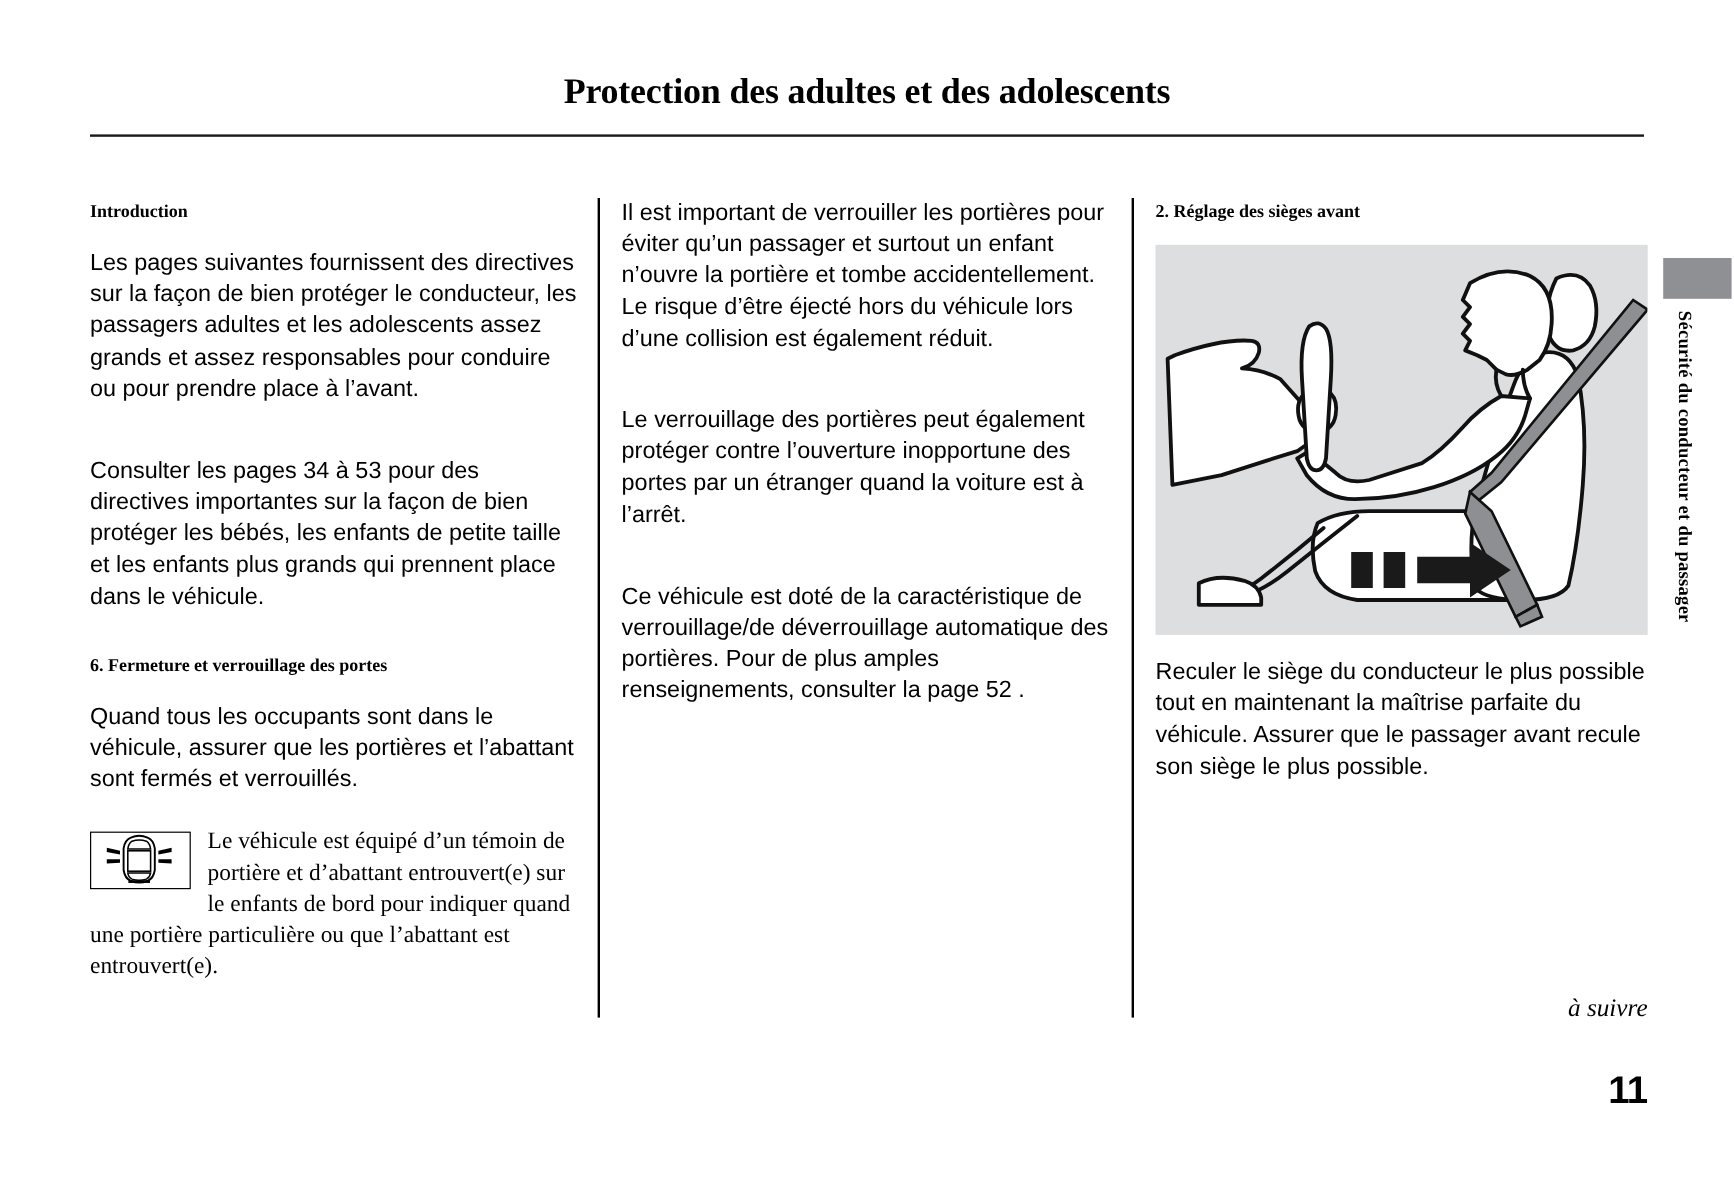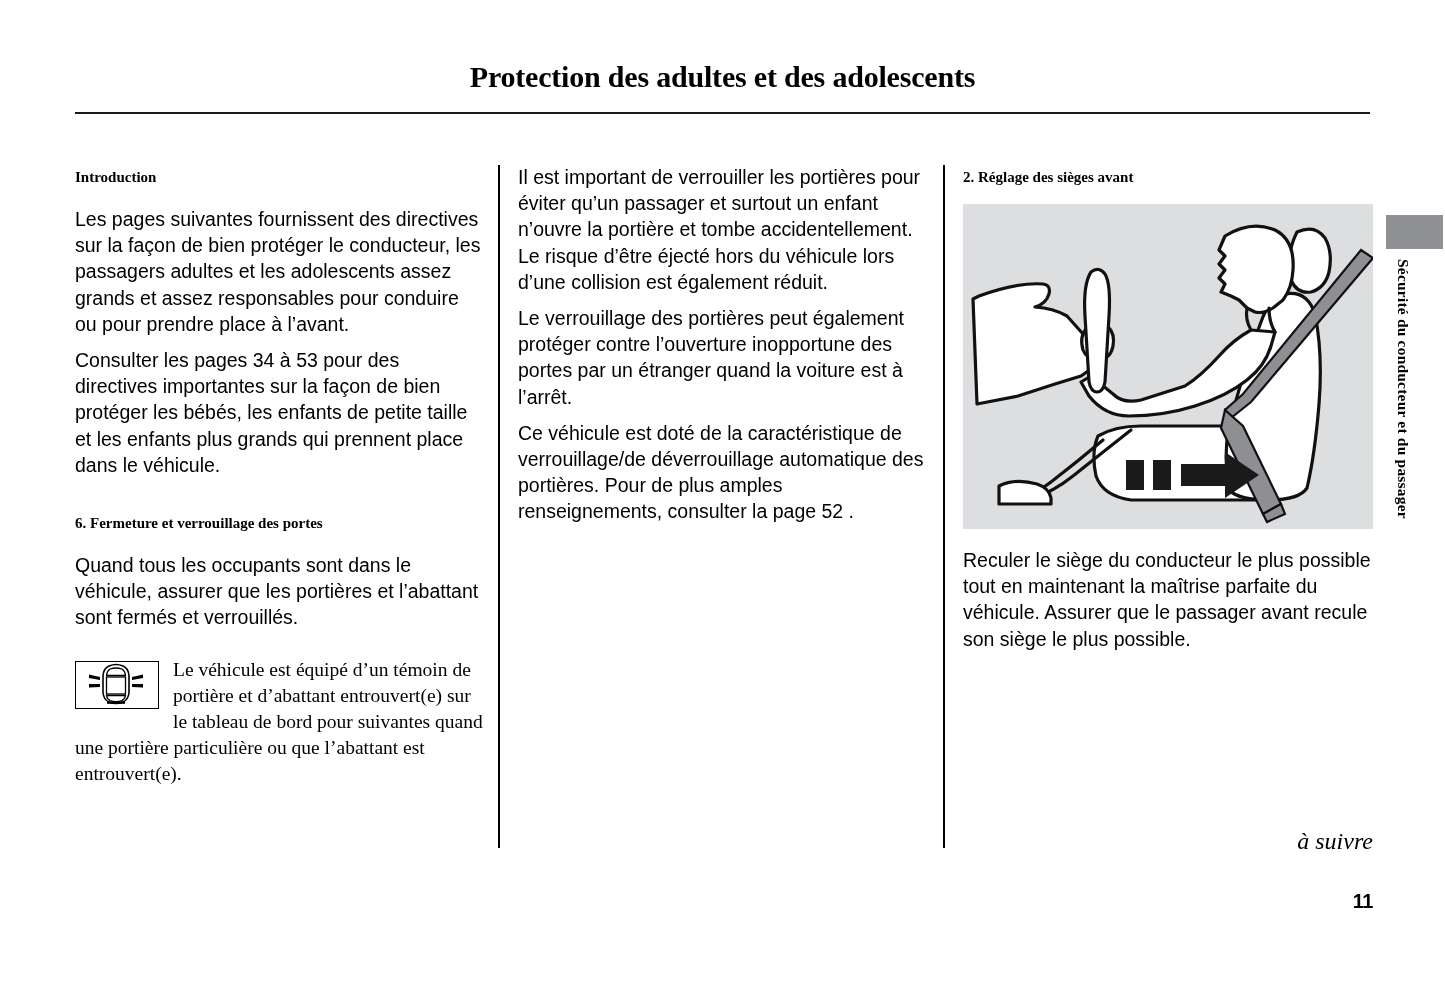--- a/index.html
+++ b/index.html
@@ -78,21 +78,21 @@
     margin: 0 0 0 0;
   }
   p.body {
     font-family: Liberation Sans, sans-serif;
     font-weight: normal;
     font-size: 19.5px;
     line-height: 26.2px;
     margin: 0;
     text-align: left;
   }
-  p.body + p.body { margin-top: 10px; }
+  p.body + p.body { margin-top: 42px; }
   .h-sub + p.body { margin-top: 16px; }
   .blk-gap-lg { margin-top: 32px; }
 
   
   .icon-para {
     margin-top: 26px;
   }
   .door-icon-box {
     float: left;
     width: 84px;
@@ -152,31 +152,31 @@
 
   
   .continued {
     position: absolute;
     left: 963px;
     top: 828px;
     width: 410px;
     text-align: right;
     font-family: "Liberation Serif", "DejaVu Serif", serif;
     font-style: italic;
-    font-size: 24px;
+    font-size: 21px;
   }
   .page-number {
     position: absolute;
     left: 963px;
     top: 890px;
     width: 410px;
     text-align: right;
     font-family: "Liberation Sans", "DejaVu Sans", sans-serif;
     font-weight: bold;
-    font-size: 20px;
+    font-size: 32px;
     letter-spacing: -0.5px;
   }
 </style>
 </head>
 <body>
 
 <div class="page-header">
   <div class="title">Protection des adultes et des adolescents</div>
 </div>
 <div class="header-rule"></div>
@@ -213,21 +213,21 @@
 
           <rect x="31" y="39.5" width="18" height="2.3" fill="#000000"></rect>
 
           <path d="M24 15 L13 12.5 L13 16 L24 18 Z" fill="#000000"></path>
           <path d="M24 22 L13 22 L13 25.5 L24 25 Z" fill="#000000"></path>
 
           <path d="M56 15 L67 12.5 L67 16 L56 18 Z" fill="#000000"></path>
           <path d="M56 22 L67 22 L67 25.5 L56 25 Z" fill="#000000"></path>
         </svg>
       </div>
-      <p>Le véhicule est équipé d’un témoin de portière et d’abattant entrouvert(e) sur le tableau de bord pour suivantes quand une portière particulière ou que l’abattant est entrouvert(e).</p>
+      <p>Le véhicule est équipé d’un témoin de portière et d’abattant entrouvert(e) sur le enfants de bord pour indiquer quand une portière particulière ou que l’abattant est entrouvert(e).</p>
     </div>
 
   </div>
 
   <div class="col col-2">
     <p class="body">Il est important de verrouiller les portières pour éviter qu’un passager et surtout un enfant n’ouvre la portière et tombe accidentellement. Le risque d’être éjecté hors du véhicule lors d’une collision est également réduit.</p>
     <p class="body">Le verrouillage des portières peut également protéger contre l’ouverture inopportune des portes par un étranger quand la voiture est à l’arrêt.</p>
     <p class="body">Ce véhicule est doté de la caractéristique de verrouillage/de déverrouillage automatique des portières. Pour de plus amples renseignements, consulter la page  52  .</p>
   </div>
 

